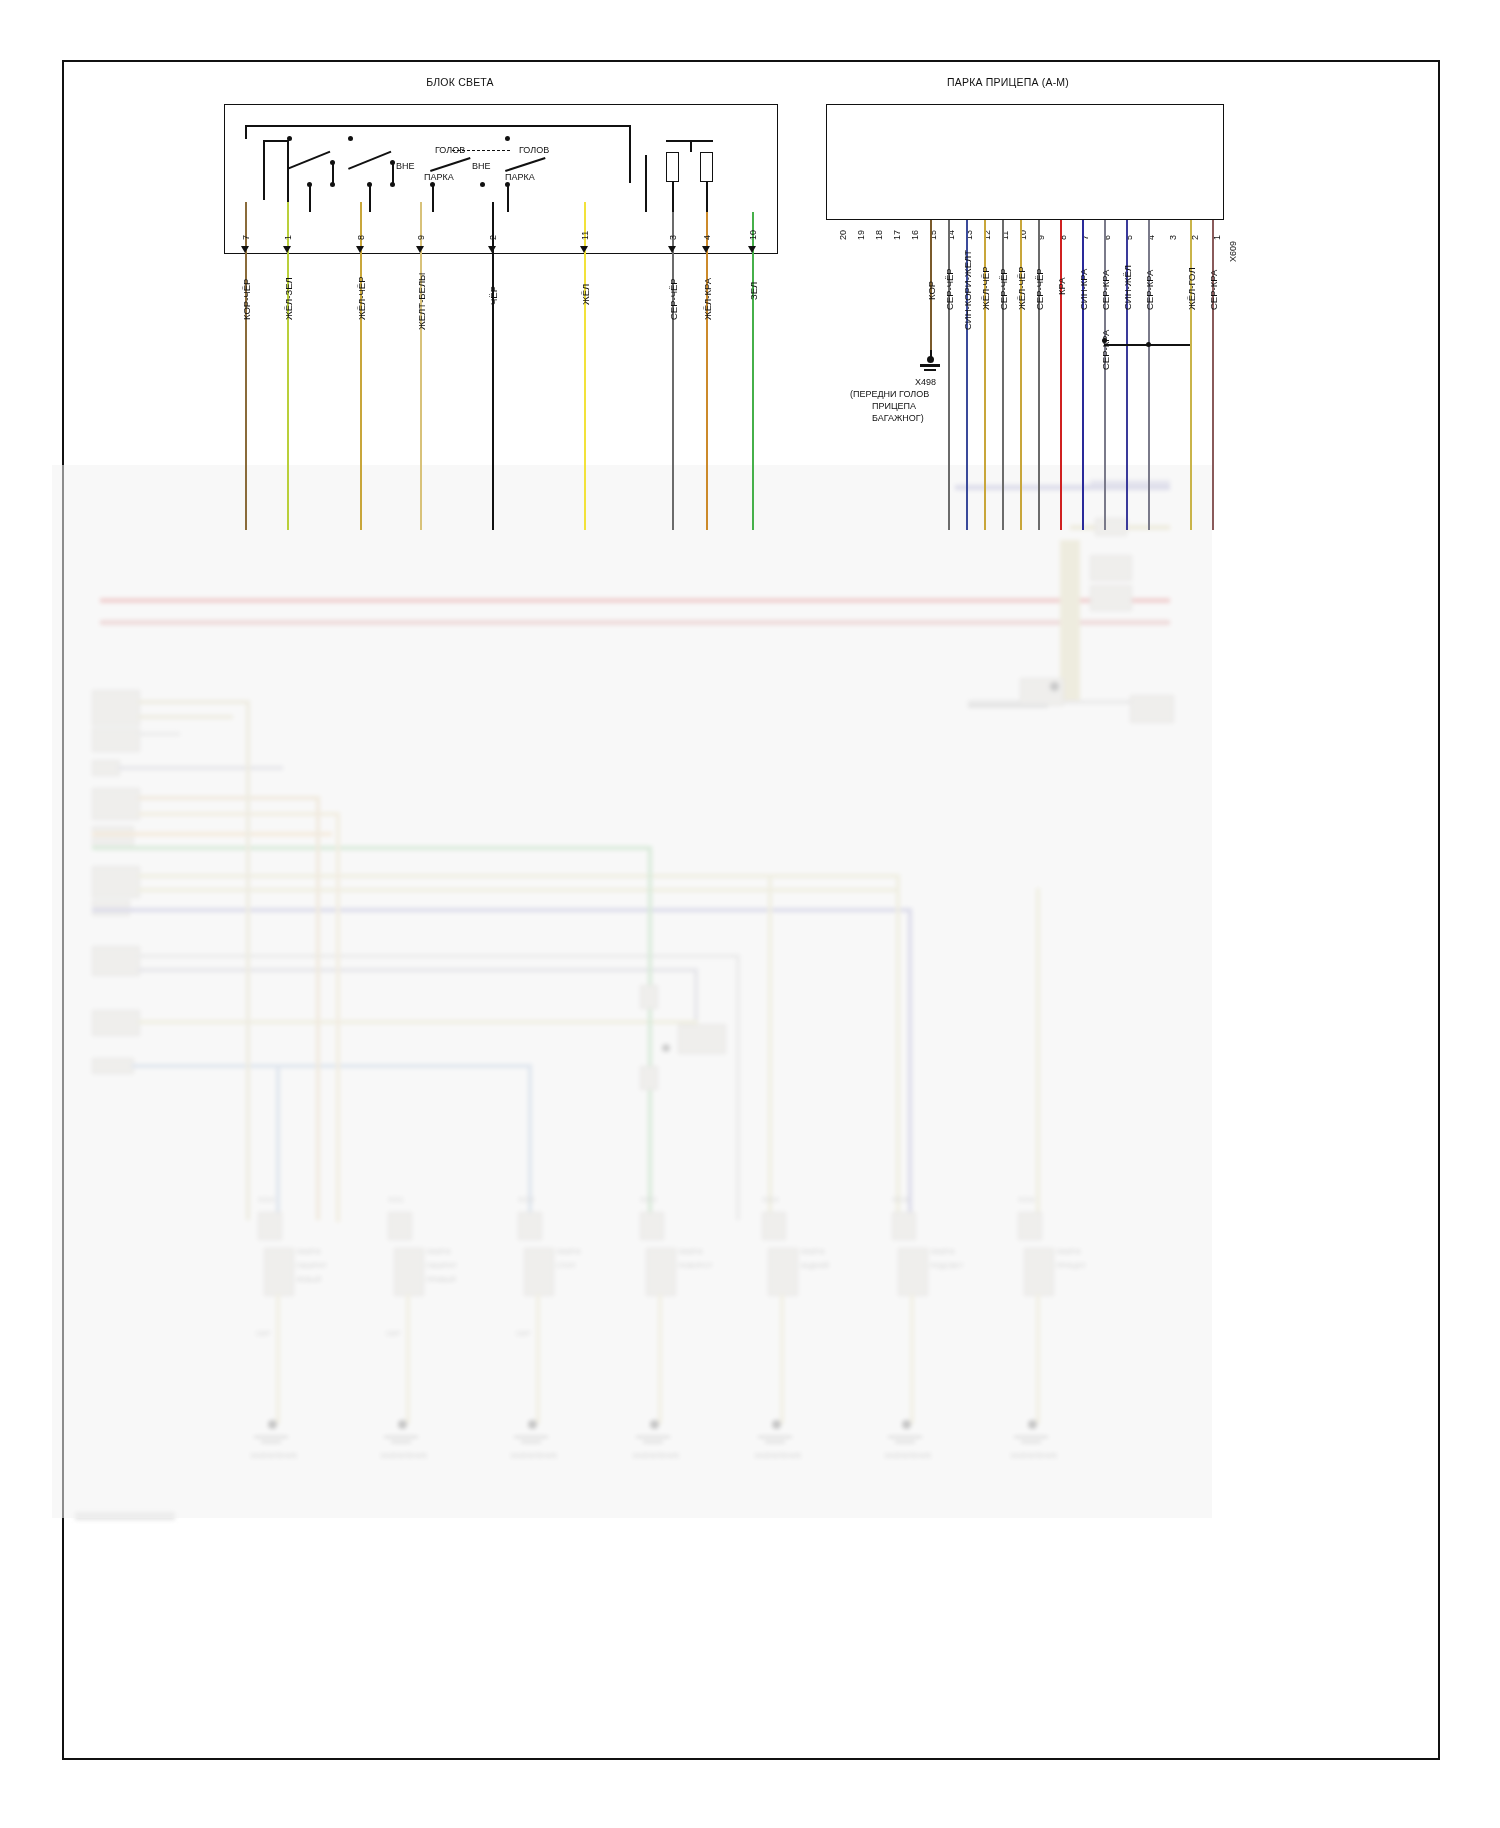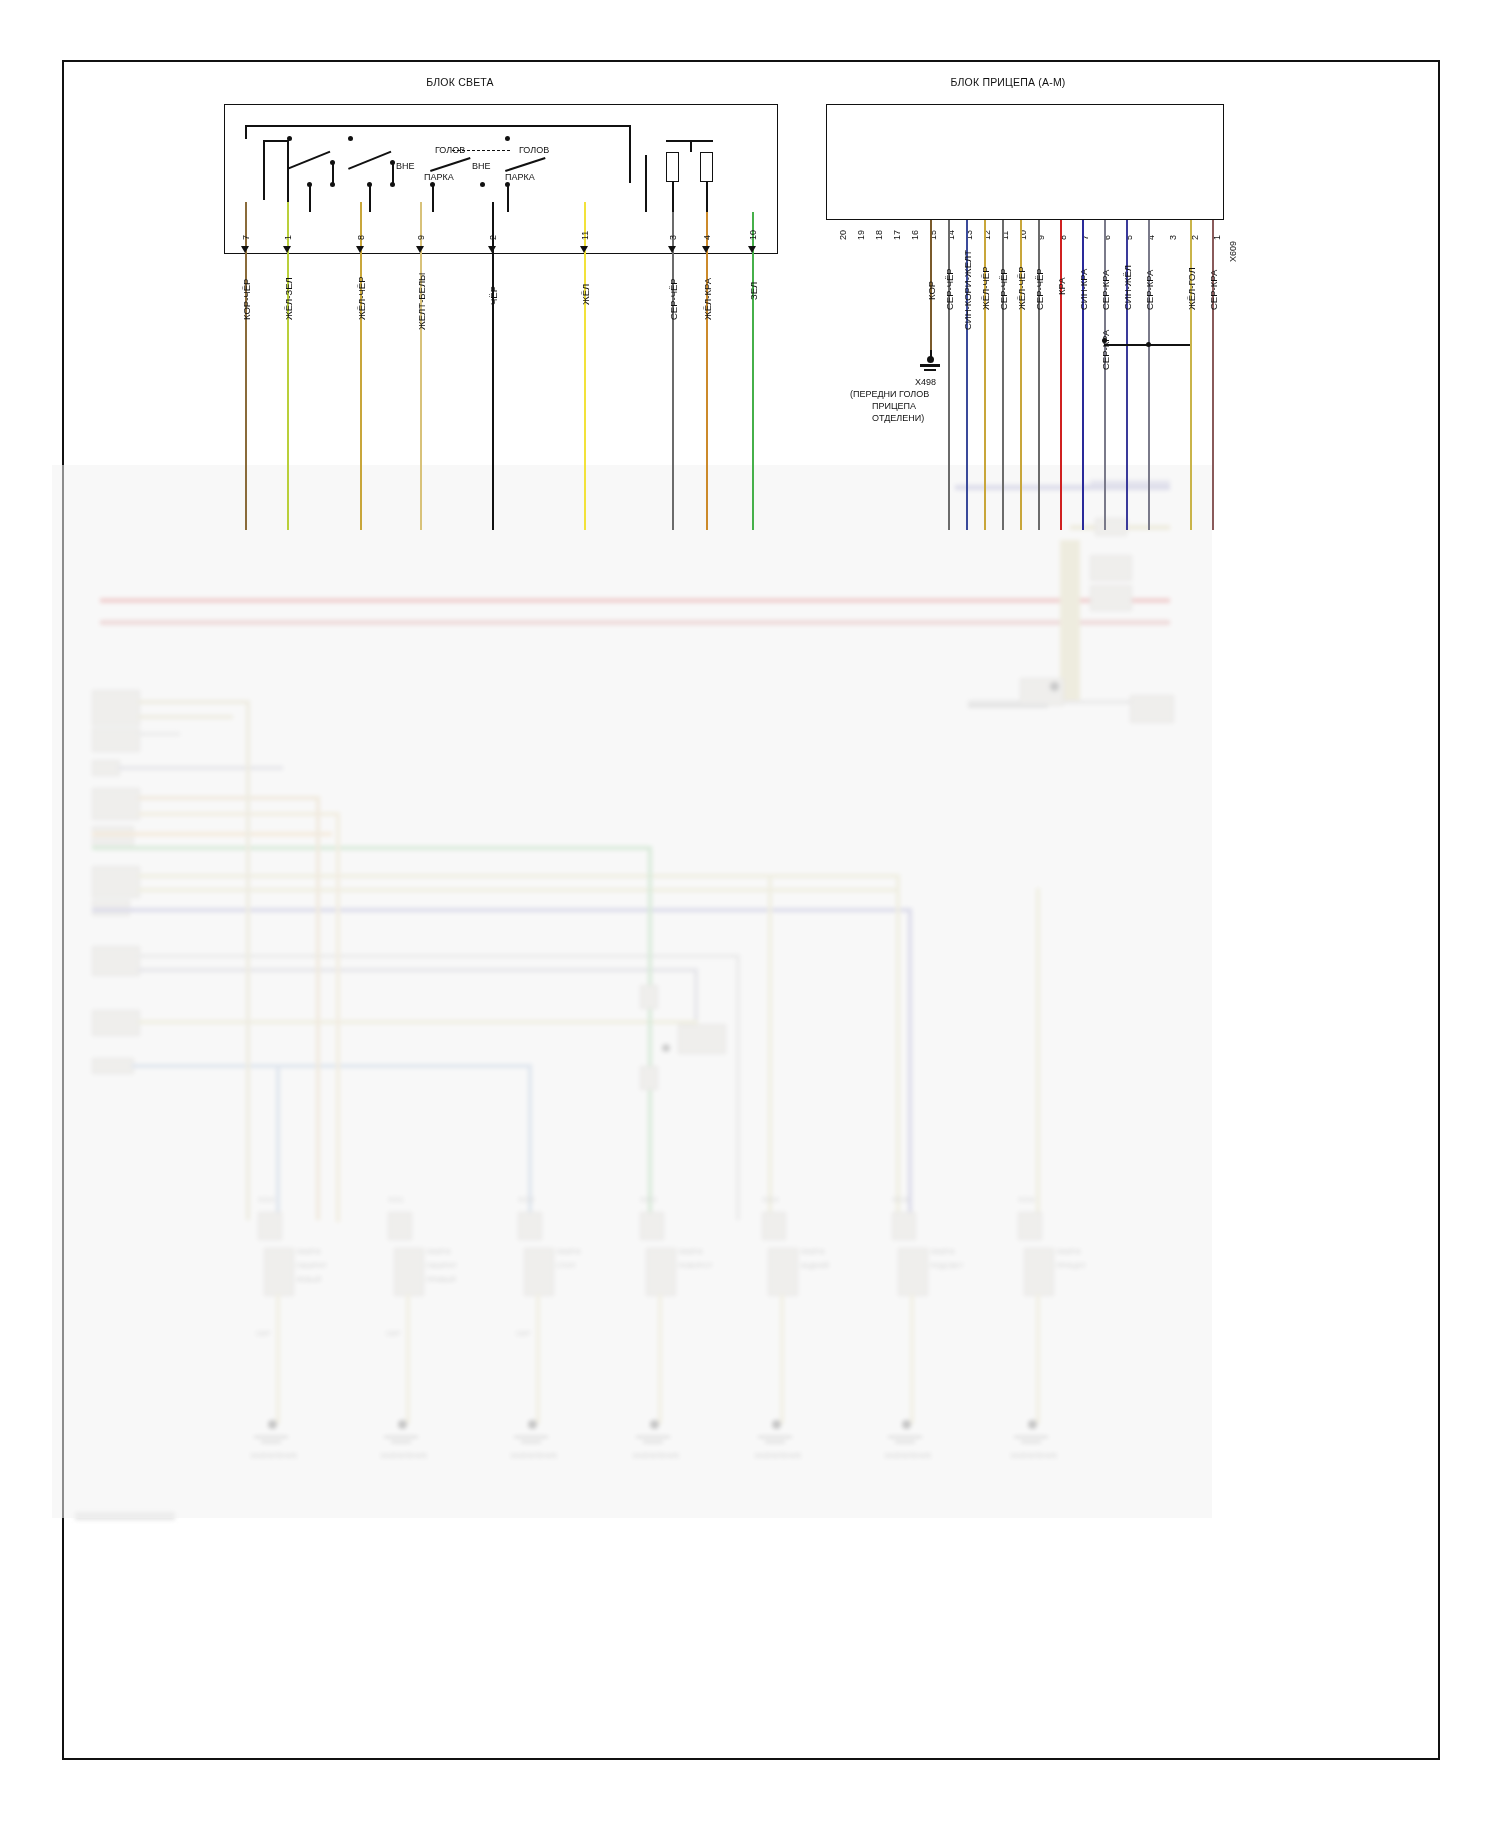--- a/index.html
+++ b/index.html
@@ -393,21 +393,21 @@
   <div class="wire" style="left:706px;top:212px;height:318px;background:#cc8a2a;"></div>
   <div class="arrow-down" style="left:702px;top:246px;"></div>
   <div class="vnum" style="left:702px;top:240px;">4</div>
   <div class="vtext" style="left:702px;top:320px;">ЖЁЛ-КРА</div>
 
   <div class="wire" style="left:752px;top:212px;height:318px;background:#46b04a;"></div>
   <div class="arrow-down" style="left:748px;top:246px;"></div>
   <div class="vnum" style="left:748px;top:240px;">10</div>
   <div class="vtext" style="left:748px;top:300px;">ЗЕЛ</div>
 
-  <div class="caption" style="left:878px;top:76px;width:260px;">БЛОК ПРИЦЕПА (A-M)</div>
+  <div class="caption" style="left:878px;top:76px;width:260px;">ПАРКА ПРИЦЕПА (A-M)</div>
 
   <div class="box" style="left:826px;top:104px;width:398px;height:116px;"></div>
 
   <div class="vnum" style="left:838px;top:240px;">20</div>
   <div class="vnum" style="left:856px;top:240px;">19</div>
   <div class="vnum" style="left:874px;top:240px;">18</div>
   <div class="vnum" style="left:892px;top:240px;">17</div>
   <div class="vnum" style="left:910px;top:240px;">16</div>
   <div class="vnum" style="left:928px;top:240px;">15</div>
   <div class="vnum" style="left:946px;top:240px;">14</div>
@@ -476,15 +476,15 @@
   <div class="hline" style="left:1148px;top:344px;width:42px;"></div>
 
   <div class="vline" style="left:930px;top:350px;height:8px;"></div>
   <div class="dot" style="left:927px;top:356px;width:7px;height:7px;"></div>
   <div class="hline" style="left:920px;top:364px;width:20px;height:2.5px;"></div>
   <div class="hline" style="left:924px;top:369px;width:12px;height:2px;"></div>
 
   <div class="small-label" style="left:915px;top:377px;font-size:9px;">X498</div>
   <div class="small-label" style="left:850px;top:389px;font-size:9px;">(ПЕРЕДНИ ГОЛОВ</div>
   <div class="small-label" style="left:872px;top:401px;font-size:9px;">ПРИЦЕПА</div>
-  <div class="small-label" style="left:872px;top:413px;font-size:9px;">ОТДЕЛЕНИ)</div>
+  <div class="small-label" style="left:872px;top:413px;font-size:9px;">БАГАЖНОГ)</div>
 
 </div>
 
 </body></html>

